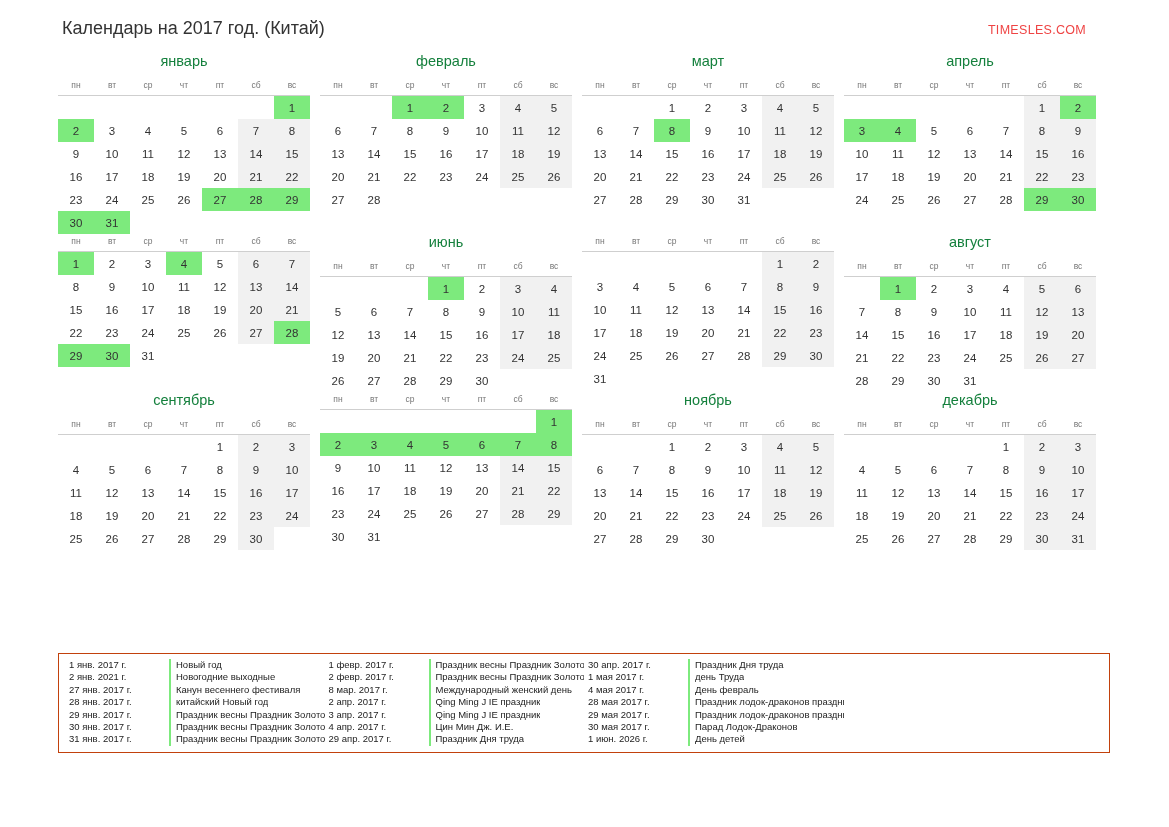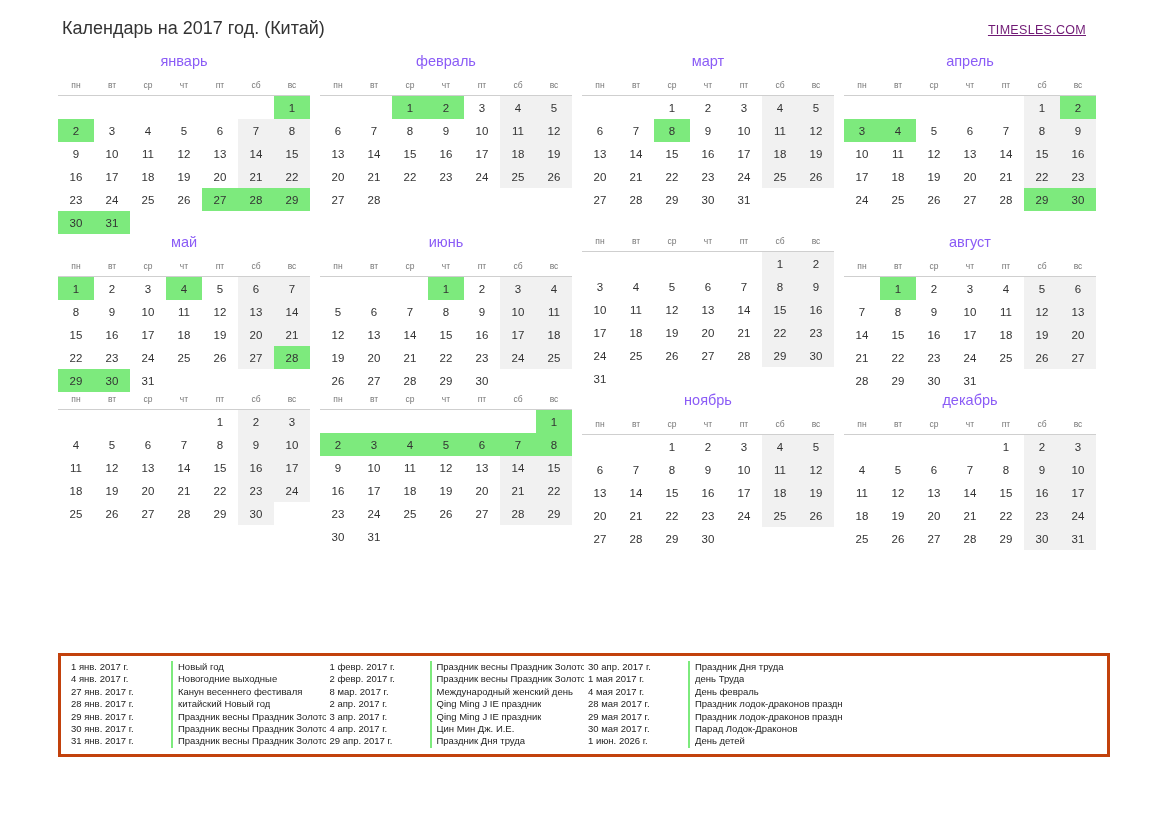--- a/index.html
+++ b/index.html
@@ -27,43 +27,42 @@
     padding: 18px 62px 0 62px;
   }
   .title {
     font-size: 18px;
     color: #333;
     font-weight: normal;
     margin: 0;
   }
   .brand {
     font-size: 12.5px;
-    color: #701a75;
+    color: #ef4444;
     letter-spacing: 0.3px;
-    text-decoration: underline;
   }
   .grid {
     margin-top: 14px;
     padding: 0 58px;
     display: flex;
     flex-direction: column;
     gap: 0px;
   }
   .row {
     display: flex;
     justify-content: flex-start;
   }
   .month {
     width: 252px;
     margin-right: 10px;
   }
   .month:last-child { margin-right: 17px; }
   .month-name {
     text-align: center;
-    color: #8b5cf6;
+    color: #15803d;
     font-size: 14.5px;
     margin-bottom: 7px;
     height: 18px;
   }
   table.cal {
     border-collapse: collapse;
     width: 252px;
     table-layout: fixed;
   }
   table.cal th {
@@ -84,21 +83,21 @@
     vertical-align: middle;
   }
   td.we { background: #f1f1f1; }
   td.hl { background: #7dea7d; }
   td.empty { background: transparent; }
   .legend {
     position: absolute;
     left: 58px;
     top: 653px;
     width: 1052px;
-    border: 3px solid #c2410c;
+    border: 1px solid #c2410c;
     background: #fff;
     display: flex;
     padding: 5px 6px 6px 6px;
     box-sizing: border-box;
   }
   .legend-col {
     width: 25%;
     display: flex;
     flex-direction: column;
   }
@@ -395,21 +394,20 @@
                 <td class="hl">29</td>
                 <td class="hl">30</td>
               </tr>
             </tbody>
           </table>
       </div>
     </div>
 
     <div class="row">
       <div class="month">
-        <div class="month-name">май</div>
         <table class="cal">
             <thead>
               <tr>
                 <th>пн</th>
                 <th>вт</th>
                 <th>ср</th>
                 <th>чт</th>
                 <th>пт</th>
                 <th>сб</th>
                 <th>вс</th>
@@ -658,20 +656,21 @@
                 <td class="empty">&nbsp;</td>
                 <td class="empty">&nbsp;</td>
               </tr>
             </tbody>
           </table>
       </div>
     </div>
 
     <div class="row">
       <div class="month">
+        <div class="month-name">сентябрь</div>
         <table class="cal">
             <thead>
               <tr>
                 <th>пн</th>
                 <th>вт</th>
                 <th>ср</th>
                 <th>чт</th>
                 <th>пт</th>
                 <th>сб</th>
                 <th>вс</th>
@@ -927,21 +926,21 @@
   </div>
 
   <div class="legend">
     <div class="legend-col">
         <div class="leg-item">
           <div class="leg-date">1 янв. 2017 г.</div>
           <div class="leg-bar"></div>
           <div class="leg-name">Новый год</div>
         </div>
         <div class="leg-item">
-          <div class="leg-date">4 янв. 2017 г.</div>
+          <div class="leg-date">2 янв. 2021 г.</div>
           <div class="leg-bar"></div>
           <div class="leg-name">Новогодние выходные</div>
         </div>
         <div class="leg-item">
           <div class="leg-date">27 янв. 2017 г.</div>
           <div class="leg-bar"></div>
           <div class="leg-name">Канун весеннего фестиваля</div>
         </div>
         <div class="leg-item">
           <div class="leg-date">28 янв. 2017 г.</div>

